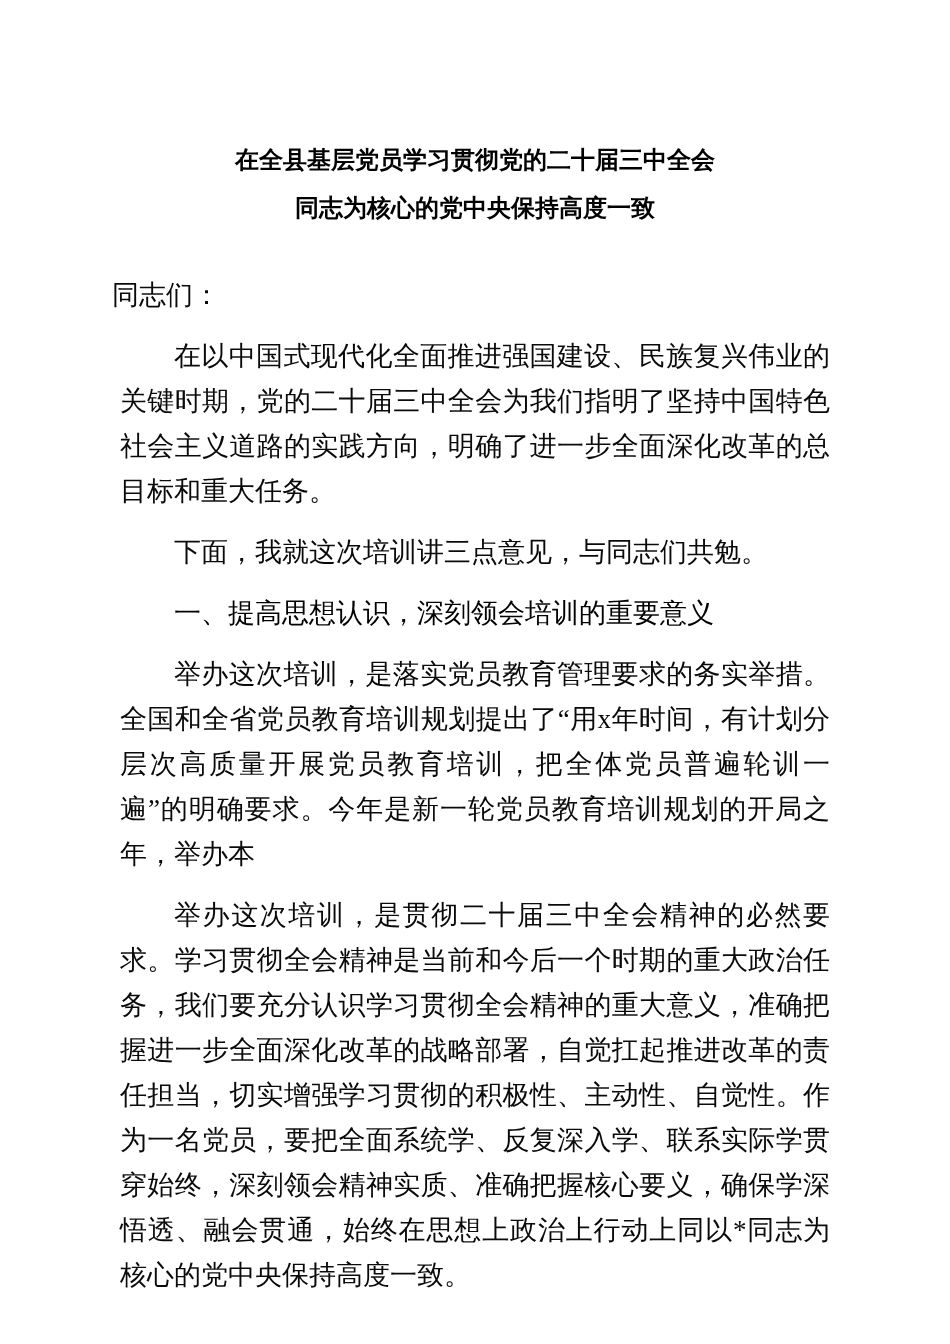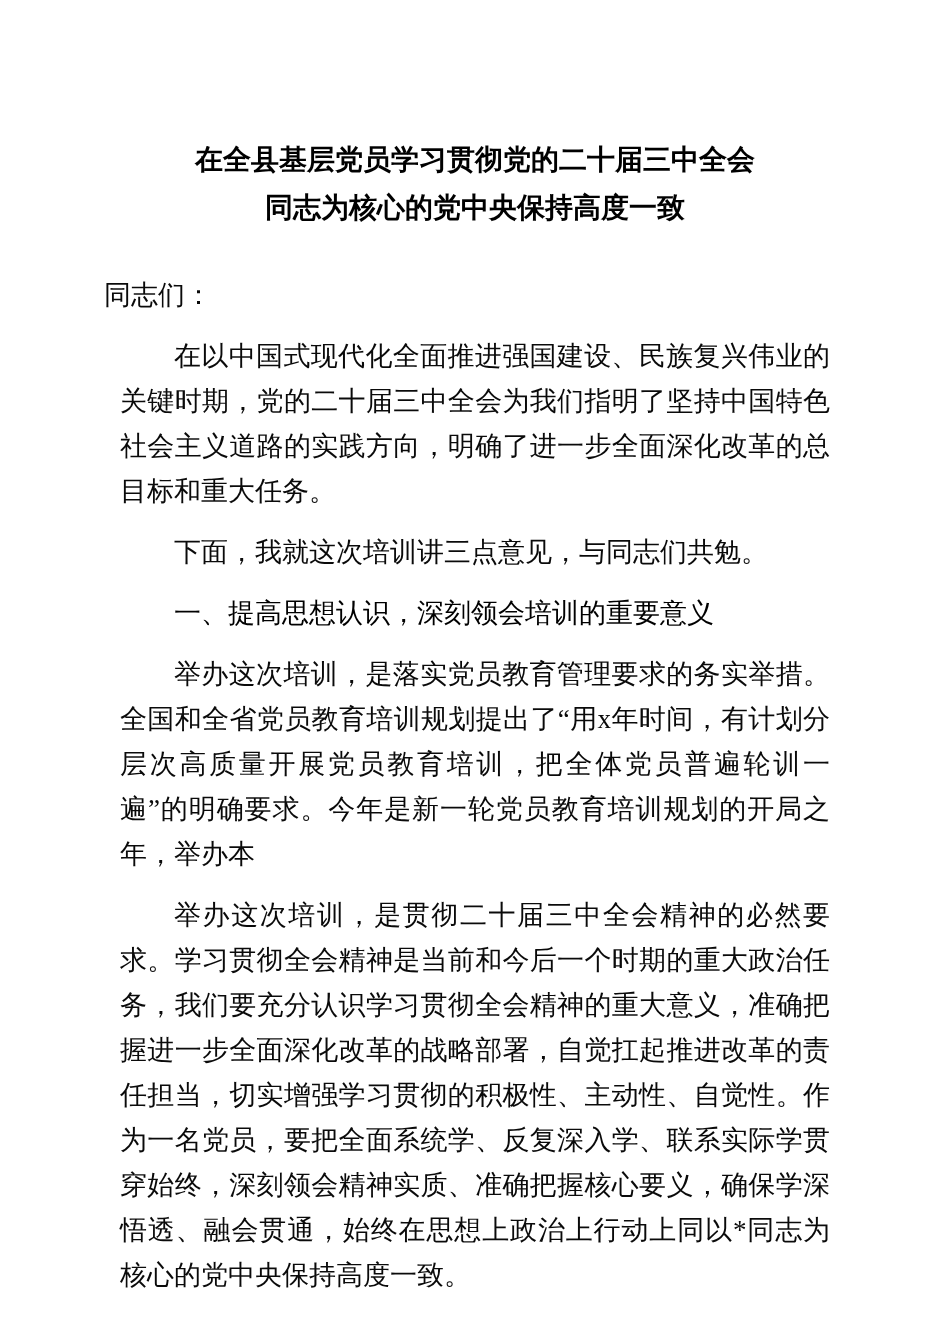--- a/index.html
+++ b/index.html
@@ -14,21 +14,21 @@
     background: #ffffff;
     box-sizing: border-box;
     padding: 136px 104px 0 104px;
     color: #000000;
     overflow: hidden;
   }
   .doc-title {
     margin: 0 0 41px 0;
     font-family: "Liberation Serif", serif;
     font-weight: 700;
-    font-size: 28px;
+    font-size: 24px;
     line-height: 48px;
     text-align: center;
     letter-spacing: 0;
   }
   .title-line {
     display: block;
     white-space: nowrap;
   }
   .doc-body {
     font-family: "Liberation Serif", serif;
@@ -38,21 +38,21 @@
     text-justify: inter-character;
     text-align-last: left;
     color: #0a0a0a;
   }
   .para {
     margin: 16px;
     padding: 0;
     text-indent: 2em;
   }
   .salutation {
-    margin: 0;
+    margin: 8px;
     padding: 0;
     text-indent: 0;
   }
   .heading {
     font-family: "Liberation Sans", sans-serif;
     font-weight: 400;
     color: #000000;
   }
 </style>
 </head>

